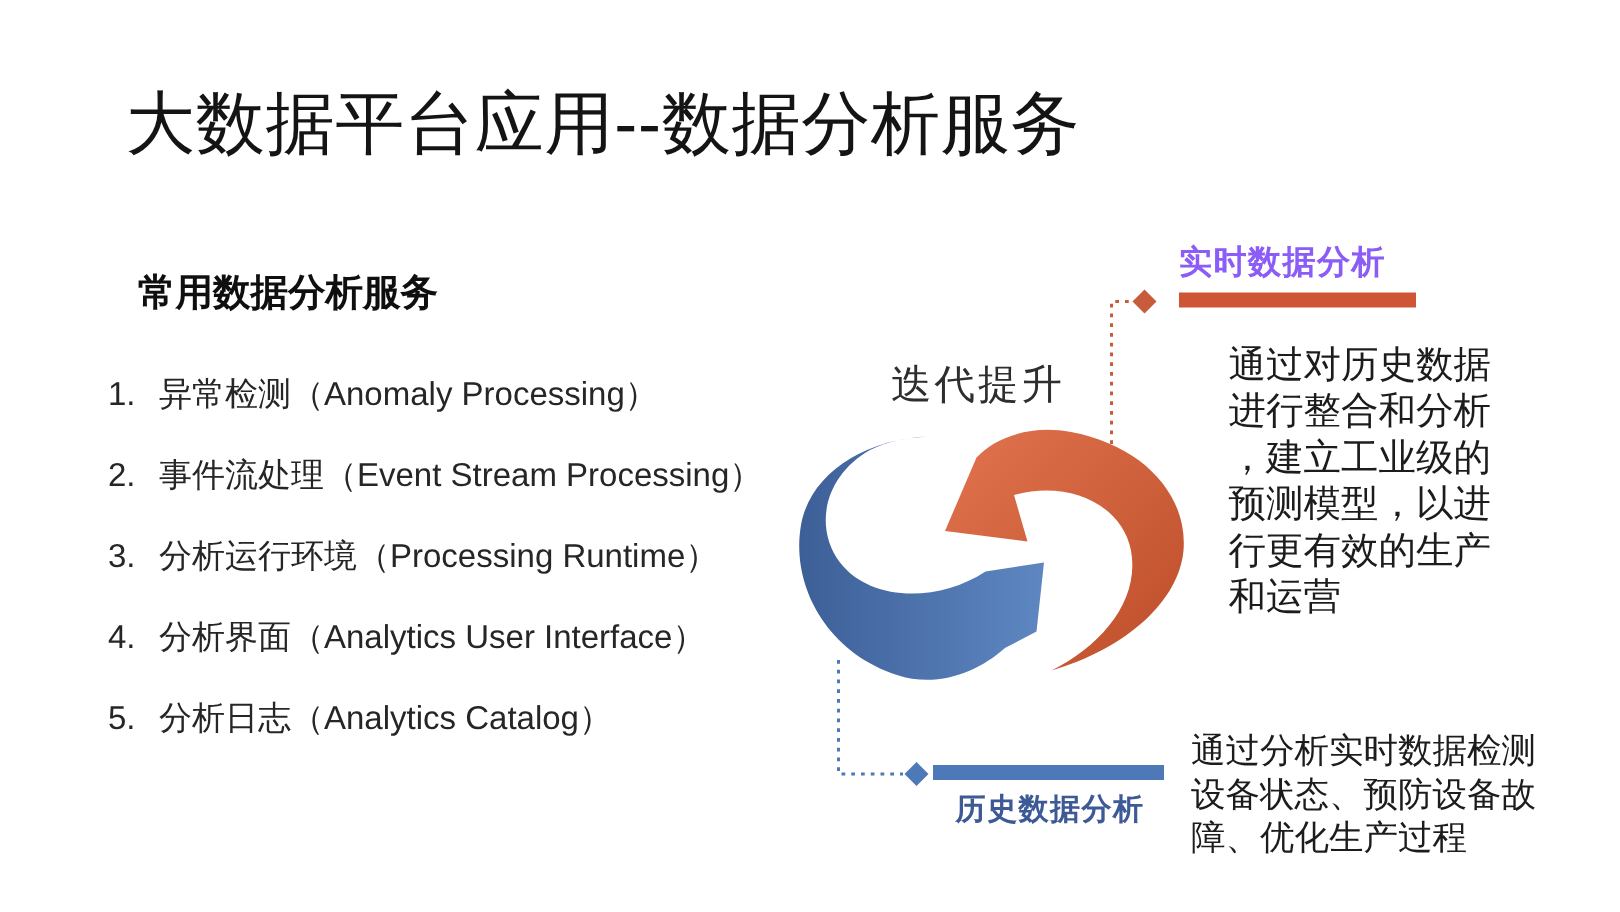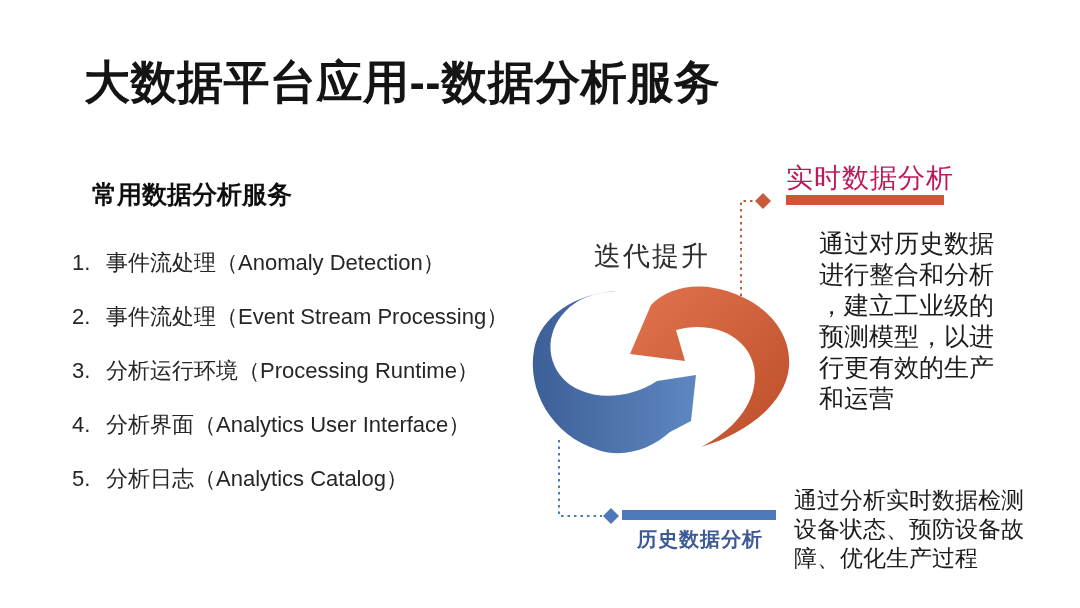--- a/index.html
+++ b/index.html
@@ -4,40 +4,40 @@
 <style>
   html,body{margin:0;padding:0;}
   body{
     width:1080px;height:608px;position:relative;overflow:hidden;
     background:#ffffff;
     font-family:"Liberation Sans","DejaVu Sans",sans-serif;
     color:#1e1e1e;
   }
   .abs{position:absolute;}
   .slide-title{
-    left:84px;top:52px;font-size:46px;font-weight:700;color:#141414;
+    left:84px;top:52px;font-size:46px;font-weight:400;color:#141414;
     letter-spacing:0.5px;white-space:nowrap;
   }
   .list-heading{
     left:92px;top:178px;font-size:25px;font-weight:700;color:#0f0f0f;
     white-space:nowrap;
   }
   .service-list{left:72px;top:248px;}
   .service-item{
     display:flex;align-items:baseline;height:23px;margin-bottom:31px;
     font-size:22px;color:#262626;white-space:nowrap;
   }
   .service-item .num{width:34px;flex:0 0 34px;}
   .cycle-caption{
     left:594px;top:238px;font-size:27px;color:#2e2e2e;letter-spacing:2px;
     white-space:nowrap;
   }
   .overlay{left:0;top:0;width:1080px;height:608px;pointer-events:none;}
   .rt-title{
-    left:786px;top:160px;font-size:27px;font-weight:400;color:#be185d;
+    left:786px;top:160px;font-size:22px;font-weight:700;color:#8b5cf6;
     white-space:nowrap;letter-spacing:1px;
   }
   .rt-bar{left:786px;top:195px;width:158px;height:10px;background:#ce5637;}
   .rt-body{
     left:819px;top:228px;width:200px;font-size:25px;line-height:31px;
     color:#1c1c1c;white-space:pre-line;
   }
   .hist-bar{left:622px;top:510px;width:154px;height:10px;background:#4e79b8;}
   .hist-title{
     left:637px;top:526px;font-size:20px;font-weight:700;color:#3d5a96;
@@ -53,21 +53,21 @@
 </head>
 <body>
 
 <div class="abs slide-title">大数据平台应用--数据分析服务</div>
 
 <div class="abs list-heading">常用数据分析服务</div>
 
 <div class="abs service-list">
   <div class="service-item">
     <span class="num">1.</span>
-    <span class="txt">事件流处理（Anomaly Detection）</span>
+    <span class="txt">异常检测（Anomaly Processing）</span>
   </div>
   <div class="service-item">
     <span class="num">2.</span>
     <span class="txt">事件流处理（Event Stream Processing）</span>
   </div>
   <div class="service-item">
     <span class="num">3.</span>
     <span class="txt">分析运行环境（Processing Runtime）</span>
   </div>
   <div class="service-item">

